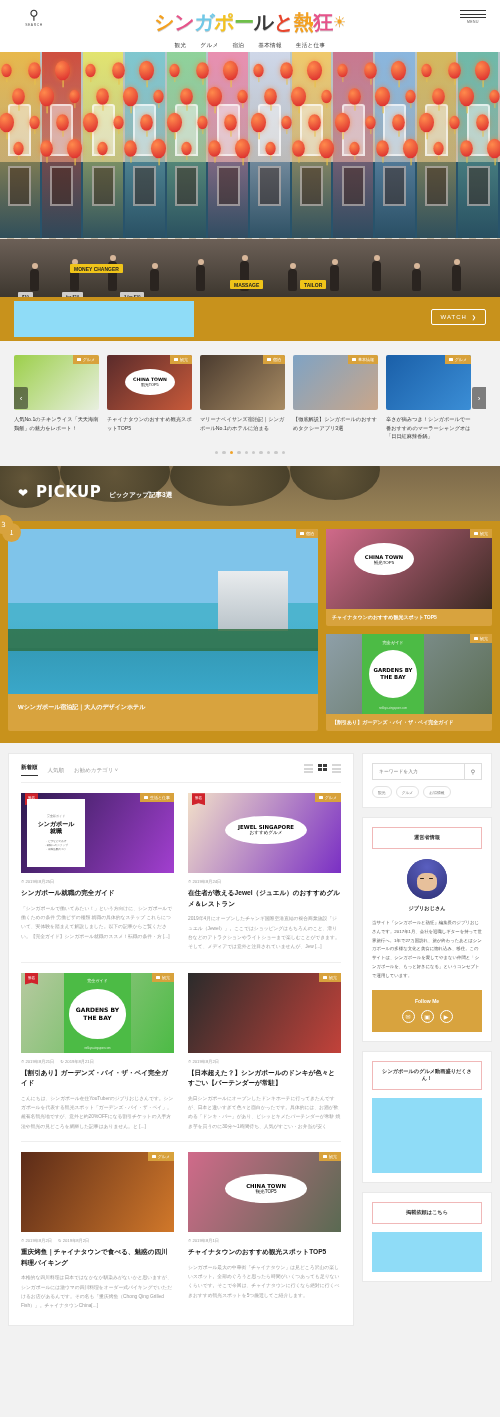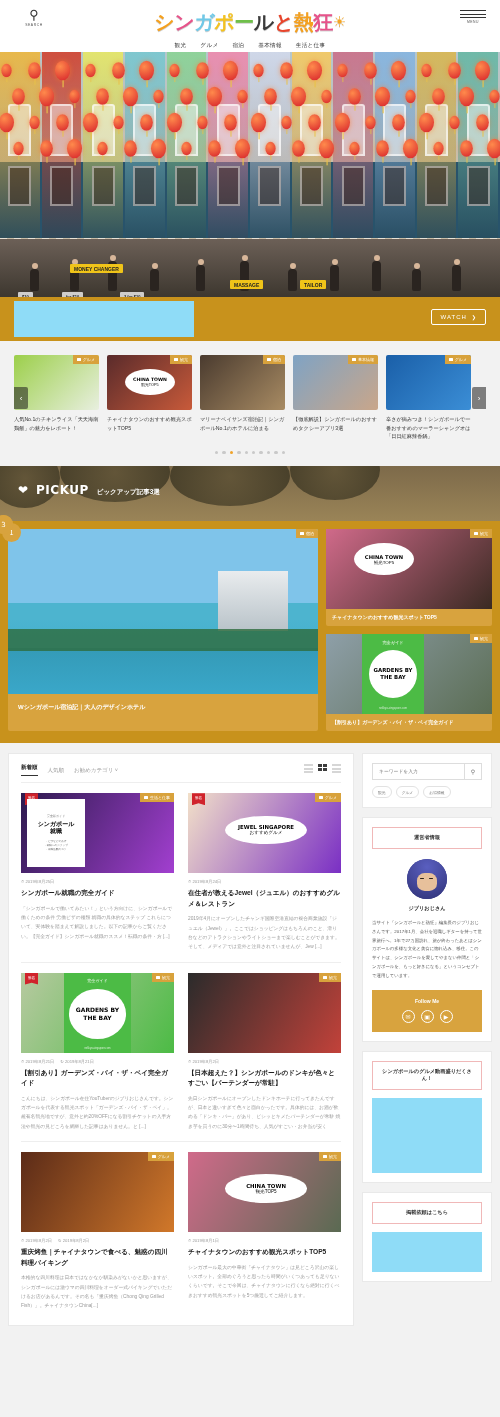--- a/index.html
+++ b/index.html
@@ -74,21 +74,21 @@
   .dot { width:3.4px; height:3.4px; border-radius:50%; background:#c9c9c9; cursor:pointer;}
   .dot.on { background:#f0a32a; }
 
   
   .pickup { position:relative; }
   .pk-head { height:55px; background:linear-gradient(#7d6a4a,#9a8457); position:relative; overflow:hidden; }
   .pk-head .tree { position:absolute; width:70px; height:60px; border-radius:50%;
                    background:radial-gradient(circle,#5d5135,#3c3623); opacity:.85; }
   .pk-title { position:absolute; left:18px; top:17px; color:#fff; display:flex; align-items:baseline; gap:8px; }
   .pk-title .hrt { font-size:12px; }
-  .pk-title .en { font-size:12px; font-weight:bold; letter-spacing:.5px; font-family:"DejaVu Sans",sans-serif;}
+  .pk-title .en { font-size:15px; font-weight:bold; letter-spacing:.5px; font-family:"DejaVu Sans",sans-serif;}
   .pk-title .jp { font-size:6.5px; font-weight:bold; }
   .pk-body { background:#c8921c; padding:8px 8px 12px; display:flex; gap:8px; position:relative; }
   .pk-main { width:310px; background:#d8a33e; border-radius:2px; position:relative; }
   .pk-main .img { height:165px; position:relative; overflow:hidden; border-radius:2px 2px 0 0;}
   .pk-main .cap { color:#fff; font-size:6px; font-weight:bold; padding:9px 10px; }
   .pk-side { flex:1; display:flex; flex-direction:column; gap:8px; }
   .pk-s { background:#d8a33e; border-radius:2px; }
   .pk-s .img { height:80px; position:relative; overflow:hidden; }
   .pk-s .cap { color:#fff; font-size:5px; font-weight:bold; padding:5px 6px; line-height:1.4;}
   .num { position:absolute; left:-6px; top:-6px; width:19px; height:19px; border-radius:50%;

